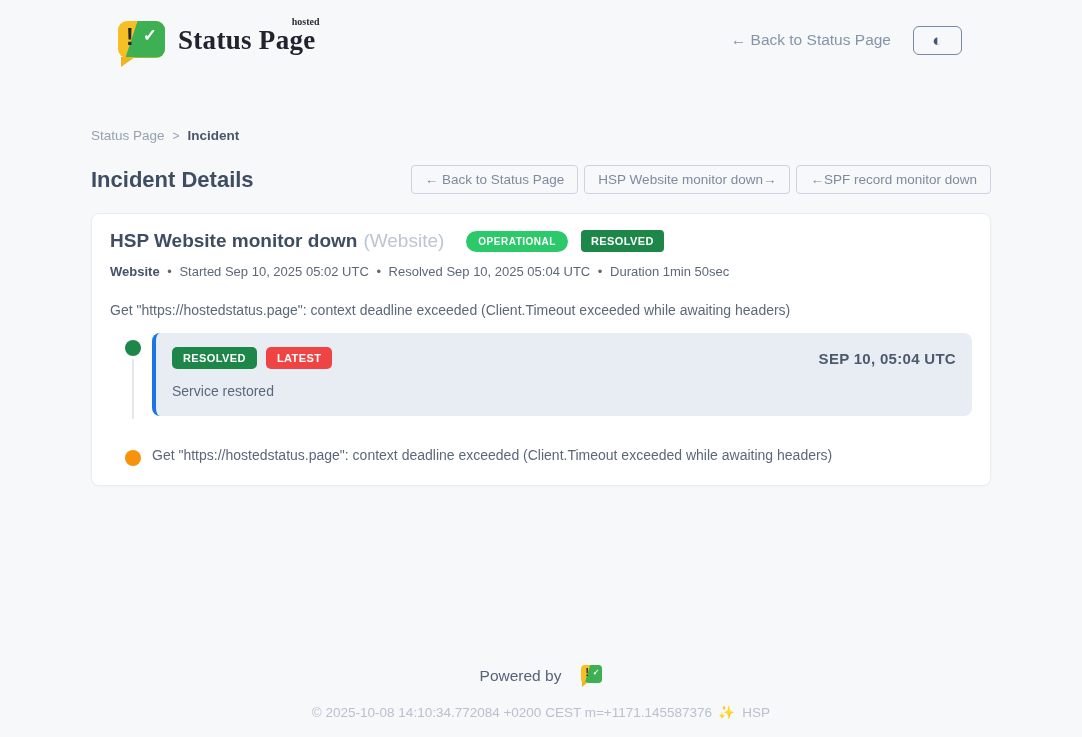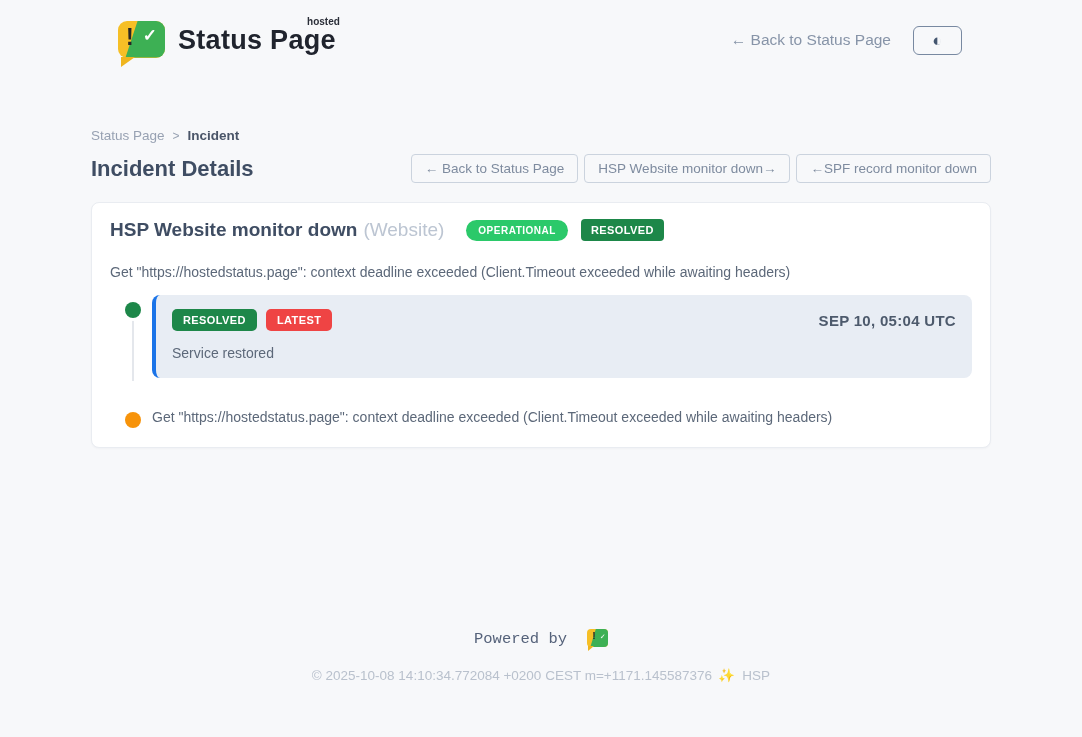--- a/index.html
+++ b/index.html
@@ -25,41 +25,41 @@
     padding: 16px 120px 0 118px;
     height: 64px;
   }
   .logo { display: flex; align-items: center; gap: 13px; cursor: pointer; text-decoration: none; }
   .bubble { position: relative; width: 47px; height: 37px; margin-top: -2px; }
   .bubble-body { position: absolute; inset: 0; border-radius: 9px; background: #f6bf26; overflow: hidden; }
   .bubble-green { position: absolute; inset: 0; background: #3db054; clip-path: polygon(42% 0, 100% 0, 100% 100%, 16% 100%); }
   .bubble-exclaim { position: absolute; left: 8px; top: 3px; font-size: 23px; font-weight: 800; color: #262626; z-index: 2; }
   .bubble-check { position: absolute; right: 8px; top: 4px; font-size: 17px; font-weight: 800; color: #ffffff; z-index: 2; }
   .bubble-tail { position: absolute; left: 3px; bottom: -9px; width: 0; height: 0; border-left: 14px solid #efb51e; border-bottom: 10px solid transparent; }
-  .logo-text-wrap { position: relative; }
+  .logo-text-wrap { position: relative; font-family: Liberation Serif, serif; }
   .logo-text { font-size: 27px; font-weight: 700; color: #20242e; letter-spacing: 0.3px; }
   .logo-sup { position: absolute; top: -9px; right: -4px; font-size: 10px; font-weight: 600; color: #2a2e38; }
   .header-right { display: flex; align-items: center; gap: 22px; }
   .back-link { font-size: 15.5px; color: #8794a8; text-decoration: none; cursor: pointer; }
   .theme-toggle {
     width: 49px; height: 29px;
     border: 1px solid #7889a1; border-radius: 6px;
     background: transparent; cursor: pointer;
     display: flex; align-items: center; justify-content: center;
   }
   .toggle-glyph { font-size: 17px; color: #44566f; line-height: 1; }
 
   
   .main { width: 900px; margin: 64px auto 0; }
   .breadcrumb { display: flex; align-items: center; gap: 8px; font-size: 13.5px; }
   .crumb-root { color: #97a1b2; cursor: pointer; text-decoration: none; }
   .crumb-sep { color: #97a1b2; font-size: 12px; }
   .crumb-current { color: #4a5568; font-weight: 700; }
 
-  .title-row { display: flex; justify-content: space-between; align-items: center; margin-top: 11px; }
+  .title-row { display: flex; justify-content: space-between; align-items: center; margin-top: 22px; }
   .page-title { font-size: 22px; font-weight: 700; color: #3f4d63; }
   .nav-buttons { display: flex; gap: 6px; }
   .nav-btn {
     border: 1px solid #cbd3de; border-radius: 4px;
     background: transparent; color: #7e8b9f;
     font-family: "Liberation Sans", sans-serif;
     font-size: 13.5px; padding: 6px 13px; cursor: pointer; white-space: nowrap;
   }
 
   
@@ -112,21 +112,21 @@
   }
   .tl-badge-green { background: #1d8749; }
   .tl-badge-blue { background: #ef4444; }
   .tl-badge-orange { background: #f7930a; padding: 4px 9px; }
   .tl-time { margin-left: auto; font-size: 15px; font-weight: 600; color: #4d5a6c; letter-spacing: 0.3px; }
   .tl-body { margin-top: 14px; font-size: 14px; color: #5c6879; }
   .tl-entry-plain .tl-body { margin-top: 13px; }
 
   
   .footer { margin-top: 181px; text-align: center; }
-  .powered { display: inline-flex; align-items: center; gap: 20px; font-size: 15.5px; color: #55627a; text-decoration: none; cursor: pointer; font-family: Liberation Mono, monospace; }
+  .powered { display: inline-flex; gap: 20px; font-size: 15.5px; color: #55627a; text-decoration: none; cursor: pointer; }
   .mini-bubble { position: relative; width: 21px; height: 18px; margin-top: -2px; }
   .mini-body { position: absolute; inset: 0; border-radius: 4px; background: #f6bf26; overflow: hidden; }
   .mini-green { position: absolute; inset: 0; background: #3db054; clip-path: polygon(42% 0, 100% 0, 100% 100%, 16% 100%); }
   .mini-exclaim { position: absolute; left: 4px; top: 2px; font-size: 10px; font-weight: 800; color: #262626; z-index: 2; }
   .mini-check { position: absolute; right: 3px; top: 3px; font-size: 8px; font-weight: 800; color: #ffffff; z-index: 2; }
   .mini-tail { position: absolute; left: 1px; bottom: -4px; width: 0; height: 0; border-left: 6px solid #efb51e; border-bottom: 5px solid transparent; }
   .copyright { margin-top: 19px; font-size: 13.5px; color: #b9c1cd; }
   .sparkle { color: #f5b70a; margin: 0 3px; }
 </style>
 </head>
@@ -176,20 +176,29 @@
 
     <section class="card">
 
       <div class="card-title-row">
         <h2 class="card-title">HSP Website monitor down</h2>
         <span class="card-component">(Website)</span>
         <span class="badge-operational">OPERATIONAL</span>
         <span class="badge-resolved-state">RESOLVED</span>
       </div>
 
+      <div class="meta">
+        <span class="meta-monitor">Website</span>
+        <span class="meta-sep">•</span>
+        <span>Started Sep 10, 2025 05:02 UTC</span>
+        <span class="meta-sep">•</span>
+        <span>Resolved Sep 10, 2025 05:04 UTC</span>
+        <span class="meta-sep">•</span>
+        <span>Duration 1min 50sec</span>
+      </div>
 
       <p class="description">Get "https://hostedstatus.page": context deadline exceeded (Client.Timeout exceeded while awaiting headers)</p>
 
       <div class="timeline">
         <span class="tl-line"></span>
 
         <div class="tl-entry">
           <span class="tl-dot tl-dot-green"></span>
           <div class="tl-content-highlight">
             <div class="tl-head">

